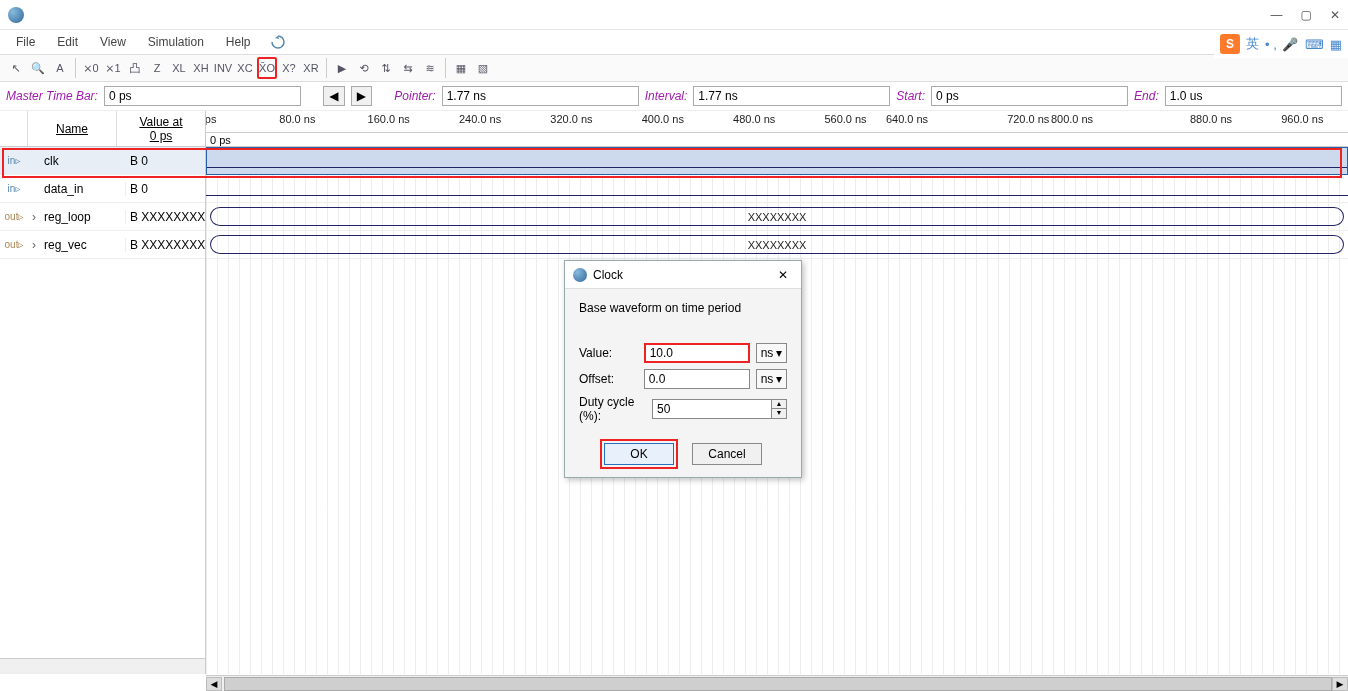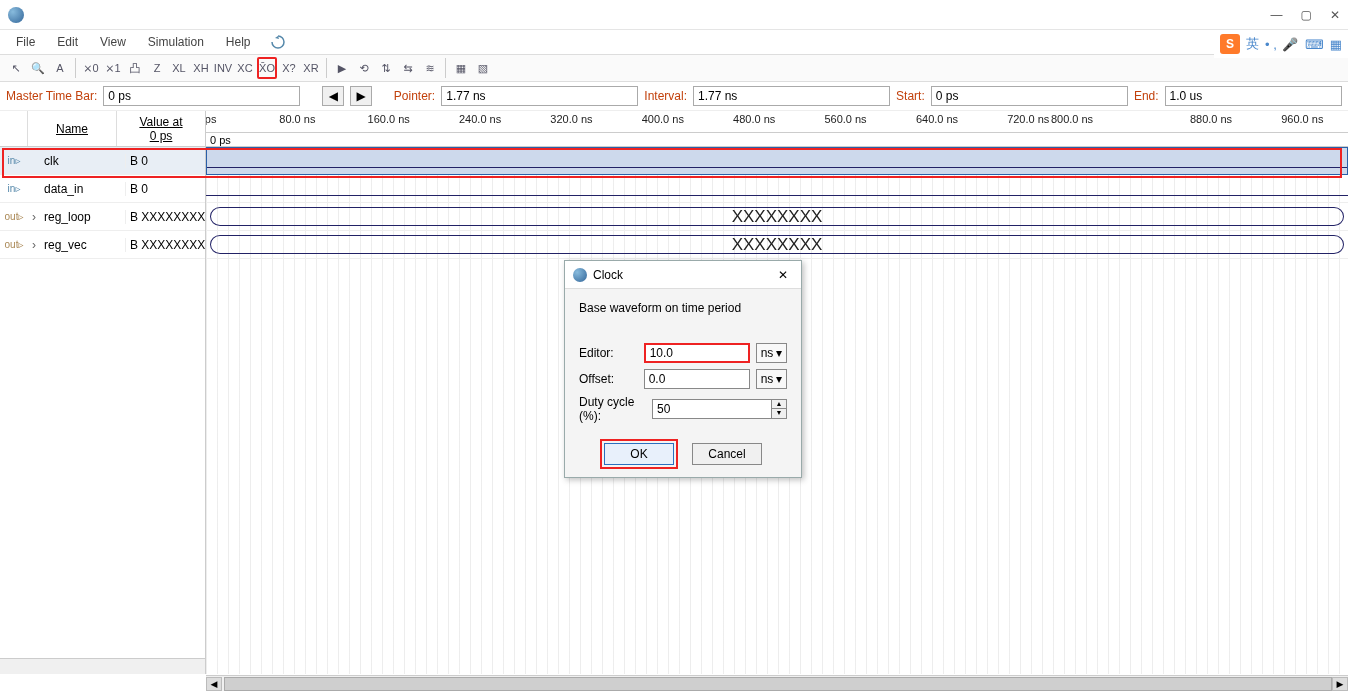--- a/index.html
+++ b/index.html
@@ -23,21 +23,21 @@
 .ime span { font-size: 13px; }
 
 
 .toolbar { height: 28px; border-top: 1px solid #ddd; border-bottom: 1px solid #ddd; display: flex; align-items: center; padding: 0 6px; gap: 2px; background: #fafafa; }
 .tbtn { width: 20px; height: 22px; display: flex; align-items: center; justify-content: center; color: #556; border: 1px solid transparent; border-radius: 2px; font-size: 11px; }
 .tsep { width: 1px; height: 20px; background: #ccc; margin: 0 3px; }
 .tbtn.red-box { border: 2px solid #e22; }
 
 
 .timebar { display: flex; align-items: center; padding: 4px 6px; gap: 6px; border-bottom: 1px solid #eee; }
-.timebar label { color: #c2410c; white-space: nowrap; }
+.timebar label { color: #a21caf; white-space: nowrap; font-style: italic; }
 .timebar input { border: 1px solid #aaa; padding: 2px 4px; height: 20px; background: #fff; }
 .timebar .tb-master { width: 200px; }
 .timebar .navbtn { width: 22px; height: 20px; border: 1px solid #aaa; background: #f0f0f0; display:flex; align-items:center; justify-content:center; }
 .timebar .tb-input { width: 200px; }
 .timebar .tb-start { width: 200px; }
 .timebar .tb-end { width: 180px; }
 
 
 .main { display: flex; height: calc(691px - 30px - 24px - 28px - 30px - 16px); position: relative; }
 
@@ -57,21 +57,21 @@
 
 
 .wave { flex: 1; display: flex; flex-direction: column; position: relative; overflow: hidden; }
 .ruler { height: 22px; border-bottom: 1px solid #ccc; position: relative; }
 .ruler .tick { position: absolute; top: 2px; font-size: 11px; color: #222; transform: translateX(-50%); }
 .ruler2 { height: 14px; border-bottom: 1px solid #ccc; display:flex; align-items:center; padding-left:4px; font-size:11px; }
 .wave-body { flex: 1; position: relative; background: #fff; }
 .grid { position:absolute; inset:0; background-image: repeating-linear-gradient(to right, #ccc 0, #ccc 1px, transparent 1px, transparent 11px); opacity:0.35; }
 .wrow { height: 28px; border-bottom: 1px solid #eee; position: relative; }
 .wrow .low-line { position:absolute; left:0; right:0; bottom:6px; height:1px; background:#226; }
-.wrow .bus { position:absolute; left:4px; right:4px; top:4px; bottom:4px; border:1px solid #226; border-radius:10px 10px 10px 10px / 50% 50% 50% 50%; display:flex; align-items:center; justify-content:center; color:#222; font-size:17px; }
+.wrow .bus { position:absolute; left:4px; right:4px; top:4px; bottom:4px; border:1px solid #226; border-radius:10px 10px 10px 10px / 50% 50% 50% 50%; display:flex; align-items:center; justify-content:center; color:#222; font-size:11px; }
 .wrow.sel { background:#cdd9ec; border:1px solid #2a5fa8; }
 
 
 .dialog { position:absolute; left:564px; top:260px; width:238px; background:#f4f4f4; border:1px solid #9aa; box-shadow: 2px 2px 6px rgba(0,0,0,.25); }
 .dlg-title { height:28px; display:flex; align-items:center; padding:0 8px; background:#fff; border-bottom:1px solid #ddd; }
 .dlg-title .dlg-icon { width:14px; height:14px; background: radial-gradient(circle at 30% 30%, #8bd, #369); border-radius:50%; margin-right:6px; }
 .dlg-title .dlg-close { margin-left:auto; width:20px; text-align:center; }
 .dlg-body { padding: 12px 14px 6px 14px; }
 .dlg-body .section { margin-bottom:28px; font-size:12px; }
 .fld { display:flex; align-items:center; gap:6px; margin:6px 0; }
@@ -218,21 +218,21 @@
   <div class="wave">
     <div class="ruler" id="ruler">
         <div class="tick" style="left: 0px;">0 ps</div>
         <div class="tick" style="left: 91.36px;">80.0 ns</div>
         <div class="tick" style="left: 182.72px;">160.0 ns</div>
         <div class="tick" style="left: 274.08px;">240.0 ns</div>
         <div class="tick" style="left: 365.44px;">320.0 ns</div>
         <div class="tick" style="left: 456.8px;">400.0 ns</div>
         <div class="tick" style="left: 548.16px;">480.0 ns</div>
         <div class="tick" style="left: 639.52px;">560.0 ns</div>
-        <div class="tick" style="left: 731px;">640.0 ns</div>
+        <div class="tick" style="left: 701px;">640.0 ns</div>
         <div class="tick" style="left: 822.24px;">720.0 ns</div>
         <div class="tick" style="left: 866px;">800.0 ns</div>
         <div class="tick" style="left: 1005px;">880.0 ns</div>
         <div class="tick" style="left: 1096.32px;">960.0 ns</div>
       </div>
     <div class="ruler2">0 ps</div>
     <div class="wave-body" id="wavebody">
       <div class="grid"></div>
     <div class="wrow sel">
           <div class="low-line"></div>
@@ -258,21 +258,21 @@
 
 <div class="dialog">
   <div class="dlg-title">
     <div class="dlg-icon"></div>
     <span>Clock</span>
     <span class="dlg-close">✕</span>
   </div>
   <div class="dlg-body">
     <div class="section">Base waveform on time period</div>
     <div class="fld">
-      <label>Editor:</label>
+      <label>Value:</label>
       <input class="hl-period" style="width: 106px;" value="10.0">
       <div class="unit">
           <span>ns</span>
           <span>▾</span>
         </div>
     </div>
     <div class="fld">
       <label>Offset:</label>
       <input style="width: 106px;" value="0.0">
       <div class="unit">

